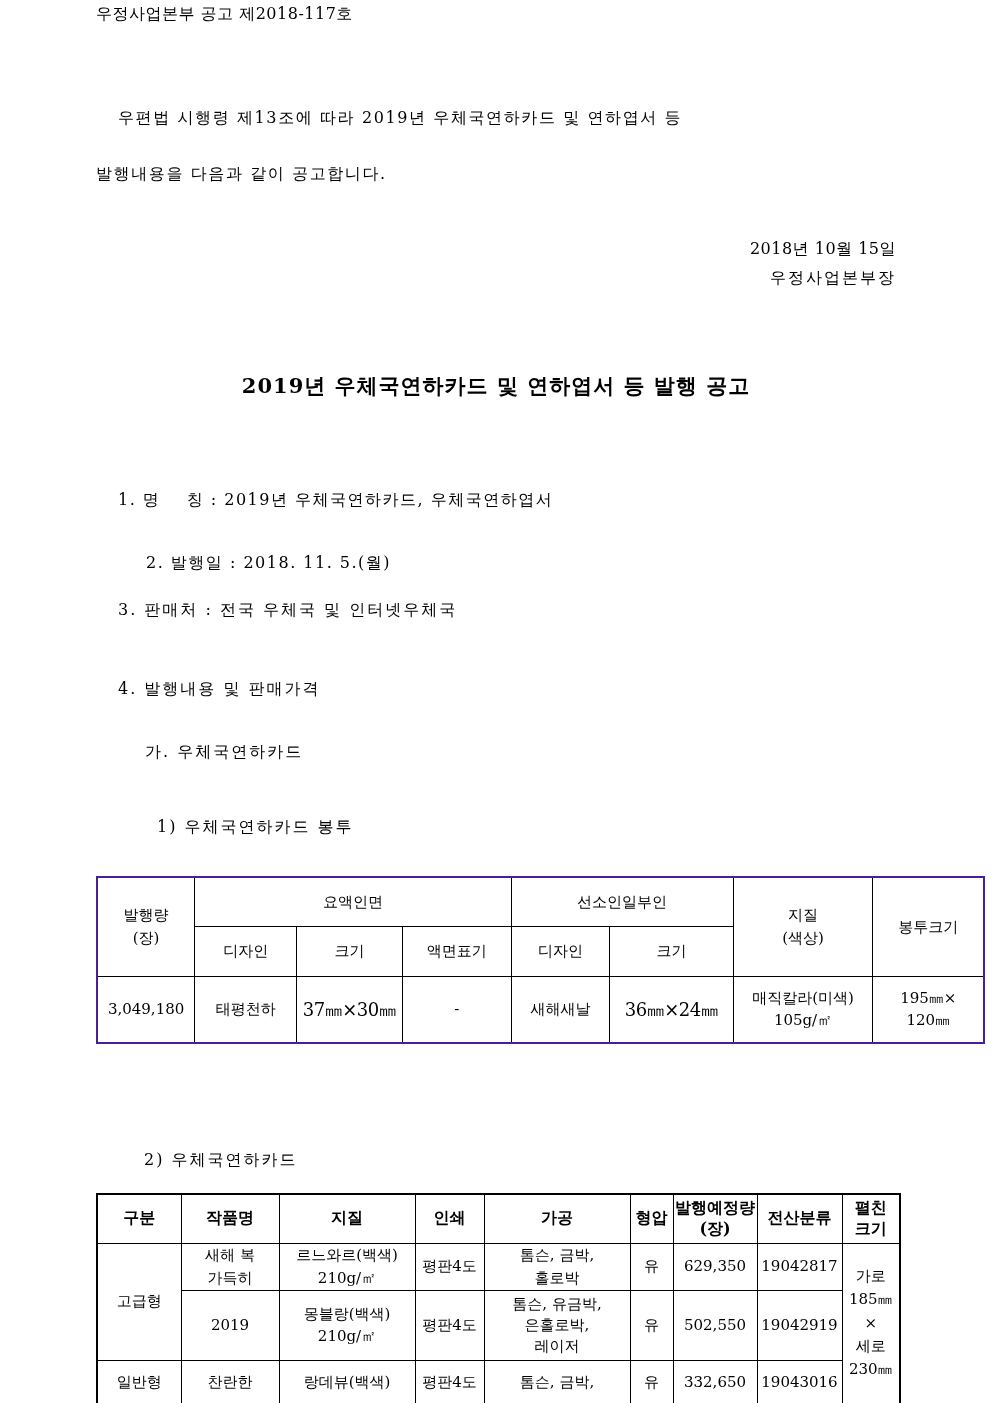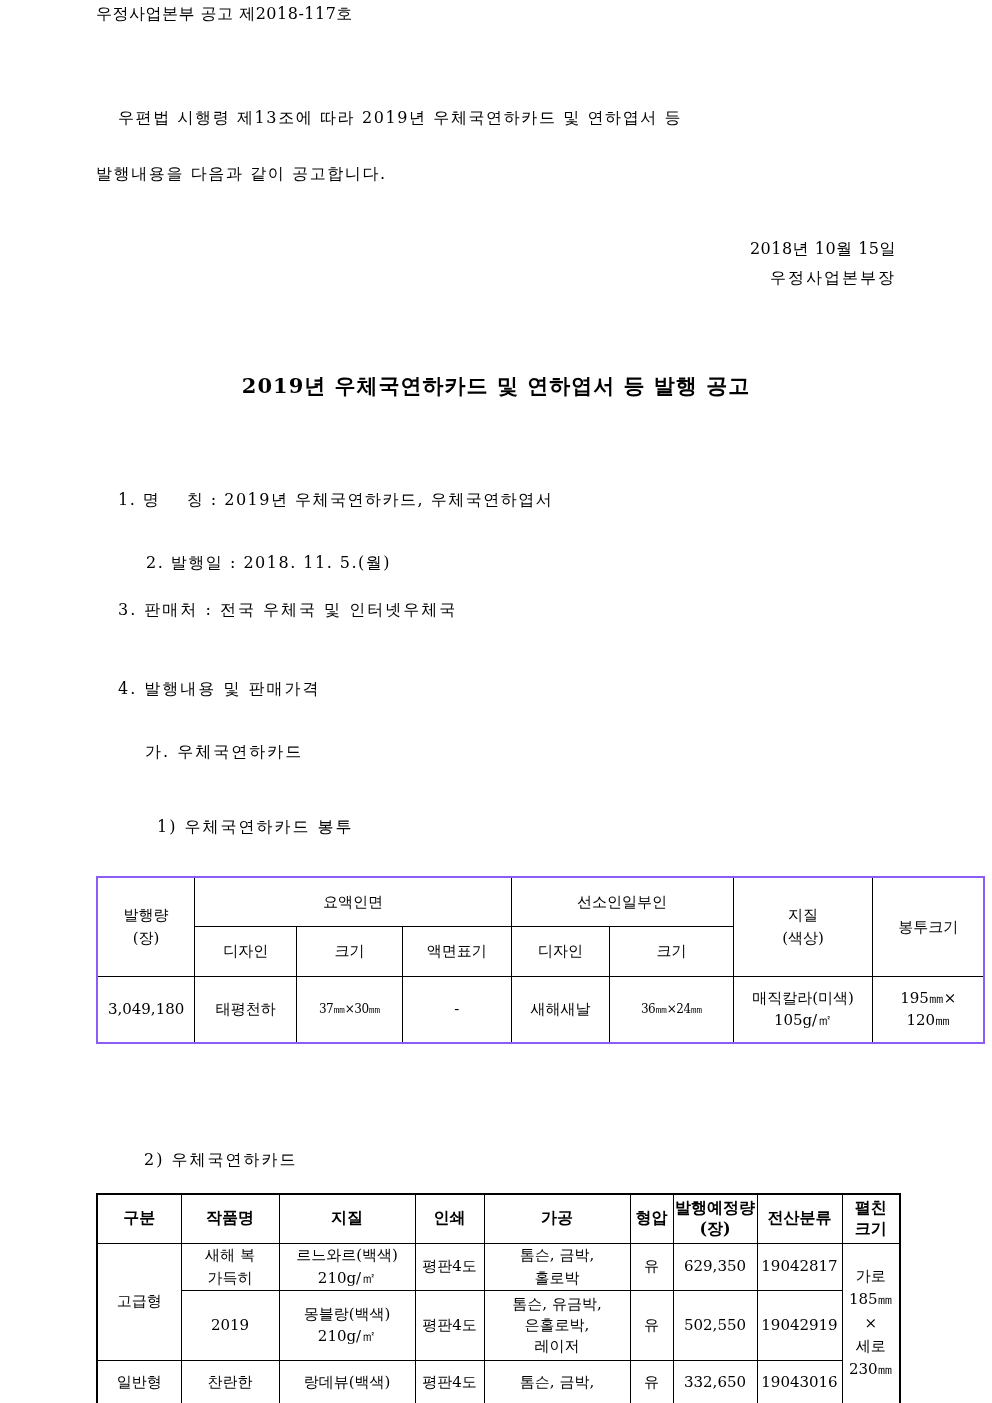--- a/index.html
+++ b/index.html
@@ -3,26 +3,26 @@
 <meta charset="utf-8">
 <style>
   * { box-sizing: border-box; margin: 0; padding: 0; }
   html, body { width: 992px; height: 1403px; background: #ffffff; overflow: hidden; }
   body { position: relative; font-family: "DejaVu Serif", "Liberation Serif", serif; color: #000; }
   .abs { position: absolute; white-space: nowrap; }
   .t20 { font-size: 16px; letter-spacing: 0.5px; }
   .title { font-size: 21px; font-weight: bold; letter-spacing: 1px; }
   table { border-collapse: collapse; position: absolute; table-layout: fixed; }
   td, th { border: 1px solid #000; text-align: center; vertical-align: middle; font-weight: normal; line-height: 1.5; }
-  table.t1 { left: 96px; top: 876px; width: 889px; font-size: 15px; border: 2px solid #8b5cf6; }
+  table.t1 { left: 96px; top: 876px; width: 889px; font-size: 15px; border: 2px solid #4c1d95; }
   table.t1 td { padding: 0 2px; }
   table.t2 { left: 96px; top: 1193px; width: 803px; font-size: 15px; border: 2px solid #000; padding-left: 16px; }
   table.t2 th { font-weight: bold; font-size: 16px; padding: 0 1px; line-height: 1.3; }
   table.t2 td { padding: 0 1px; line-height: 1.5; }
-  .sm { font-size: 12px; letter-spacing: -0.5px; text-align: center; }
+  .sm { font-size: 18px; letter-spacing: -0.5px; text-align: center; }
 </style>
 </head>
 <body>
 
 <div class="abs t20" style="left:96px; top:4px;">우정사업본부 공고 제2018-117호</div>
 
 <div class="abs t20" style="left:118px; top:108px; letter-spacing:1.6px;">우편법 시행령 제13조에 따라 2019년 우체국연하카드 및 연하엽서 등</div>
 <div class="abs t20" style="left:96px; top:164px; letter-spacing:1.6px;">발행내용을 다음과 같이 공고합니다.</div>
 
 <div class="abs t20" style="right:96px; top:216px;margin-top:23px;">2018년 10월 15일</div>

